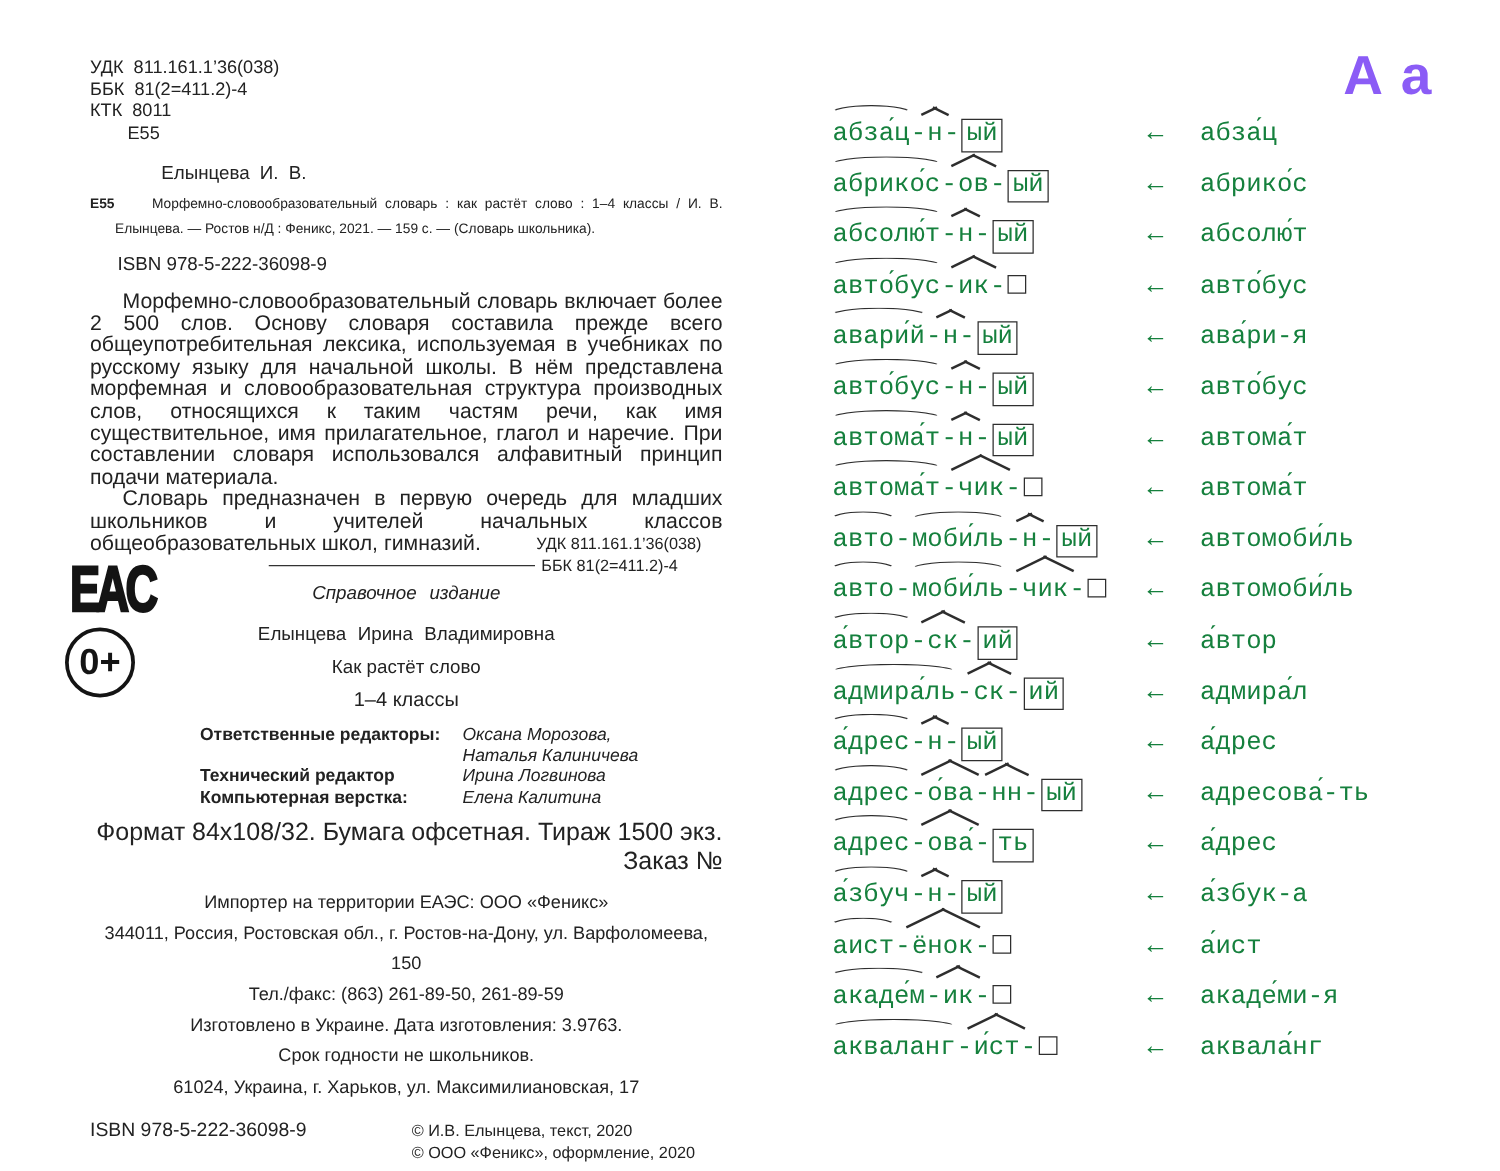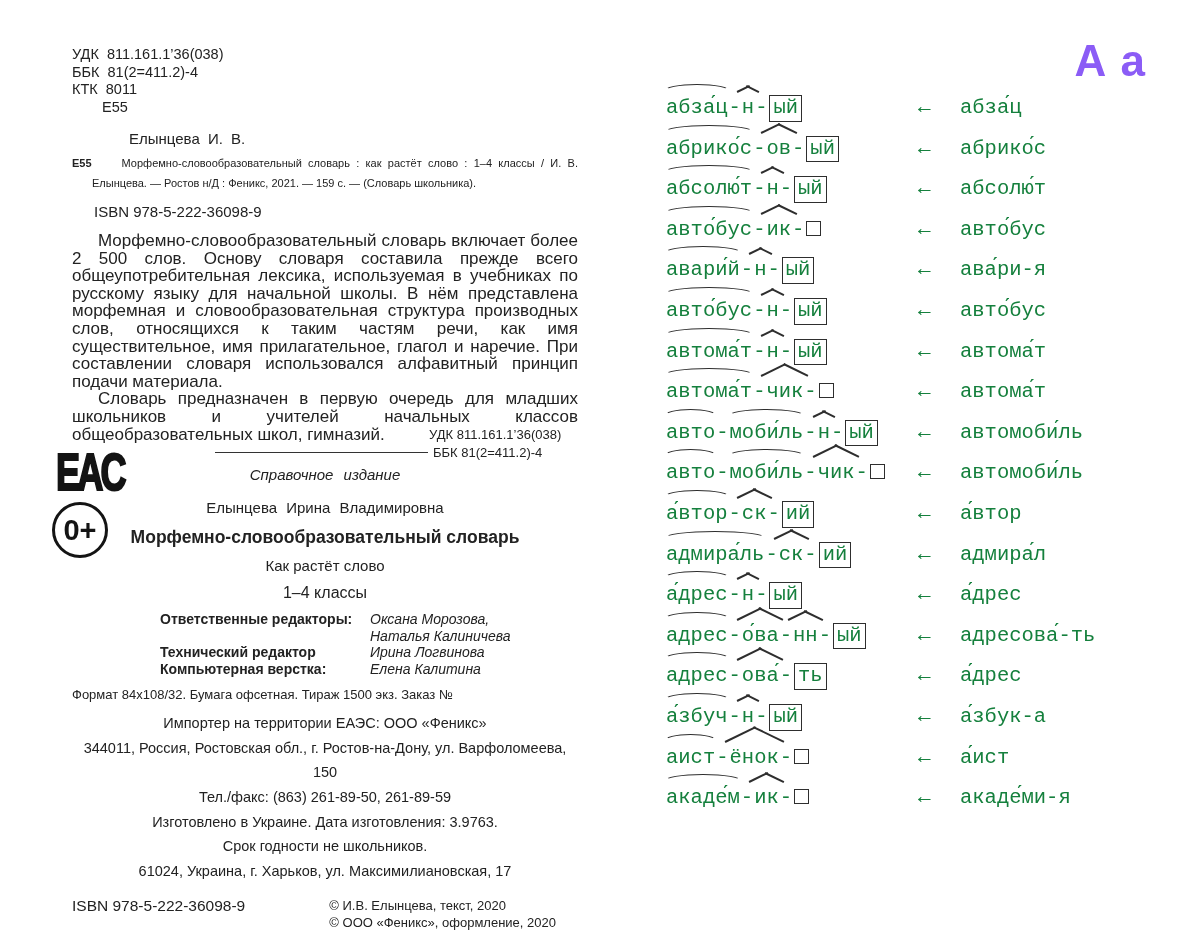--- a/index.html
+++ b/index.html
@@ -30,21 +30,21 @@
   .age{position:absolute;left:-20px;top:502px;width:50px;height:50px;border:3.5px solid #141414;
        border-radius:50%;display:flex;align-items:center;justify-content:center;
        font-size:29px;font-weight:bold;color:#141414;}
   .full-author{margin-top:16px;text-align:center;font-size:15px;word-spacing:5px;}
   .book-title{margin-top:11px;text-align:center;font-size:17.5px;font-weight:bold;}
   .book-subtitle{margin-top:9px;text-align:center;font-size:15px;}
   .grades{margin-top:10px;text-align:center;font-size:16px;}
   .staff{margin-top:9px;display:grid;grid-template-columns:298px auto;font-size:14px;line-height:16.5px;}
   .staff .role{padding-left:88px;font-weight:bold;}
   .staff .name{font-style:italic;}
-  .format{margin-top:10px;text-align:left;font-size:13px;}
+  .format{margin-top:10px;text-align:right;font-size:20px;}
   .imprint{margin-top:9px;text-align:center;font-size:14.5px;line-height:24.6px;}
   .bottom-row{margin-top:14px;display:flex;justify-content:space-between;align-items:flex-start;}
   .isbn-bottom{font-size:15.5px;}
   .copyright{font-size:13px;line-height:17px;margin-right:22px;}
   
   .right-page{position:absolute;left:650px;top:0;width:530px;height:937px;}
   .letter-header{padding-top:36px;margin-right:34px;text-align:right;
                  font-size:44px;font-weight:bold;letter-spacing:1px;color:#8b5cf6;}
   .entries{margin-top:2px;}
   .entry-row{height:40.6px;line-height:40.6px;padding-left:16px;white-space:nowrap;font-size:20.5px;color:#15803d;font-family:Liberation Mono, monospace;}
@@ -91,21 +91,20 @@
         <div class="bbk">ББК 81(2=411.2)-4</div>
       </div>
     </div>
 
     <div class="edition">Справочное издание</div>
 
     <div class="eac">EAC</div>
     <div class="age">0+</div>
 
     <div class="full-author">Елынцева  Ирина  Владимировна</div>
-    <div class="book-title">Морфемно-словообразовательный словарь</div>
     <div class="book-subtitle">Как растёт слово</div>
     <div class="grades">1–4 классы</div>
 
     <div class="staff">
         <div class="role">Ответственные редакторы:</div>
         <div class="name">Оксана Морозова,</div>
         <div class="role"></div>
         <div class="name">Наталья Калиничева</div>
         <div class="role">Технический редактор</div>
         <div class="name">Ирина Логвинова</div>
@@ -147,16 +146,17 @@
         <div class="entry-row"><span class="entry-word"><span class="seg root">авто</span><span class="hyph">-</span><span class="seg root">моби́ль</span><span class="hyph">-</span><span class="seg suffix">н</span><span class="hyph">-</span><span class="seg ending">ый</span></span><span class="entry-arrow">←</span><span class="entry-source">автомоби́ль</span></div>
         <div class="entry-row"><span class="entry-word"><span class="seg root">авто</span><span class="hyph">-</span><span class="seg root">моби́ль</span><span class="hyph">-</span><span class="seg suffix">чик</span><span class="hyph">-</span><span class="seg zero"></span></span><span class="entry-arrow">←</span><span class="entry-source">автомоби́ль</span></div>
         <div class="entry-row"><span class="entry-word"><span class="seg root">а́втор</span><span class="hyph">-</span><span class="seg suffix">ск</span><span class="hyph">-</span><span class="seg ending">ий</span></span><span class="entry-arrow">←</span><span class="entry-source">а́втор</span></div>
         <div class="entry-row"><span class="entry-word"><span class="seg root">адмира́ль</span><span class="hyph">-</span><span class="seg suffix">ск</span><span class="hyph">-</span><span class="seg ending">ий</span></span><span class="entry-arrow">←</span><span class="entry-source">адмира́л</span></div>
         <div class="entry-row"><span class="entry-word"><span class="seg root">а́дрес</span><span class="hyph">-</span><span class="seg suffix">н</span><span class="hyph">-</span><span class="seg ending">ый</span></span><span class="entry-arrow">←</span><span class="entry-source">а́дрес</span></div>
         <div class="entry-row"><span class="entry-word"><span class="seg root">адрес</span><span class="hyph">-</span><span class="seg suffix">о́ва</span><span class="hyph">-</span><span class="seg suffix">нн</span><span class="hyph">-</span><span class="seg ending">ый</span></span><span class="entry-arrow">←</span><span class="entry-source">адресова́-ть</span></div>
         <div class="entry-row"><span class="entry-word"><span class="seg root">адрес</span><span class="hyph">-</span><span class="seg suffix">ова́</span><span class="hyph">-</span><span class="seg ending">ть</span></span><span class="entry-arrow">←</span><span class="entry-source">а́дрес</span></div>
         <div class="entry-row"><span class="entry-word"><span class="seg root">а́збуч</span><span class="hyph">-</span><span class="seg suffix">н</span><span class="hyph">-</span><span class="seg ending">ый</span></span><span class="entry-arrow">←</span><span class="entry-source">а́збук-а</span></div>
         <div class="entry-row"><span class="entry-word"><span class="seg root">аист</span><span class="hyph">-</span><span class="seg suffix">ёнок</span><span class="hyph">-</span><span class="seg zero"></span></span><span class="entry-arrow">←</span><span class="entry-source">а́ист</span></div>
         <div class="entry-row"><span class="entry-word"><span class="seg root">акаде́м</span><span class="hyph">-</span><span class="seg suffix">ик</span><span class="hyph">-</span><span class="seg zero"></span></span><span class="entry-arrow">←</span><span class="entry-source">акаде́ми-я</span></div>
+        <div class="entry-row"><span class="entry-word"><span class="seg root">акваланг</span><span class="hyph">-</span><span class="seg suffix">и́ст</span><span class="hyph">-</span><span class="seg zero"></span></span><span class="entry-arrow">←</span><span class="entry-source">аквала́нг</span></div>
       </div>
   </div>
 
 </div>
 
 </body></html>

